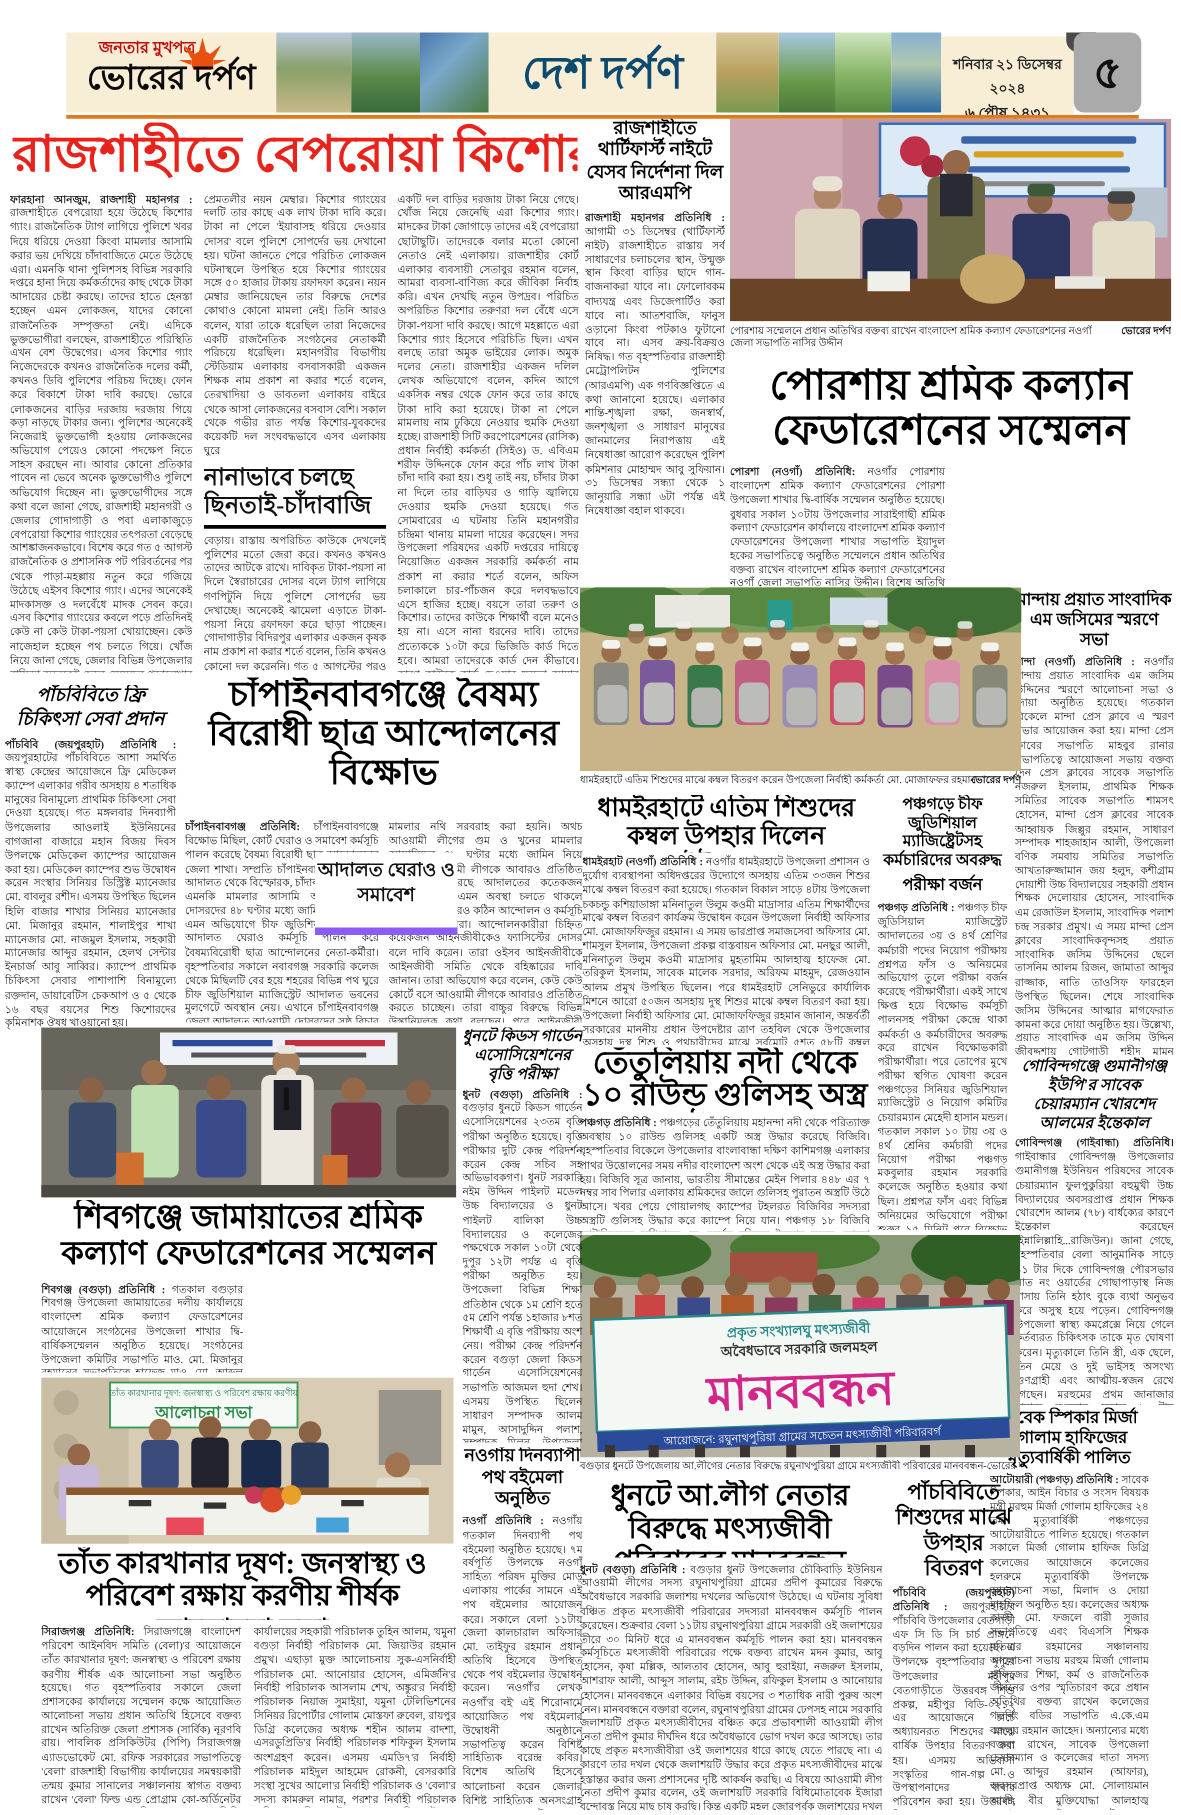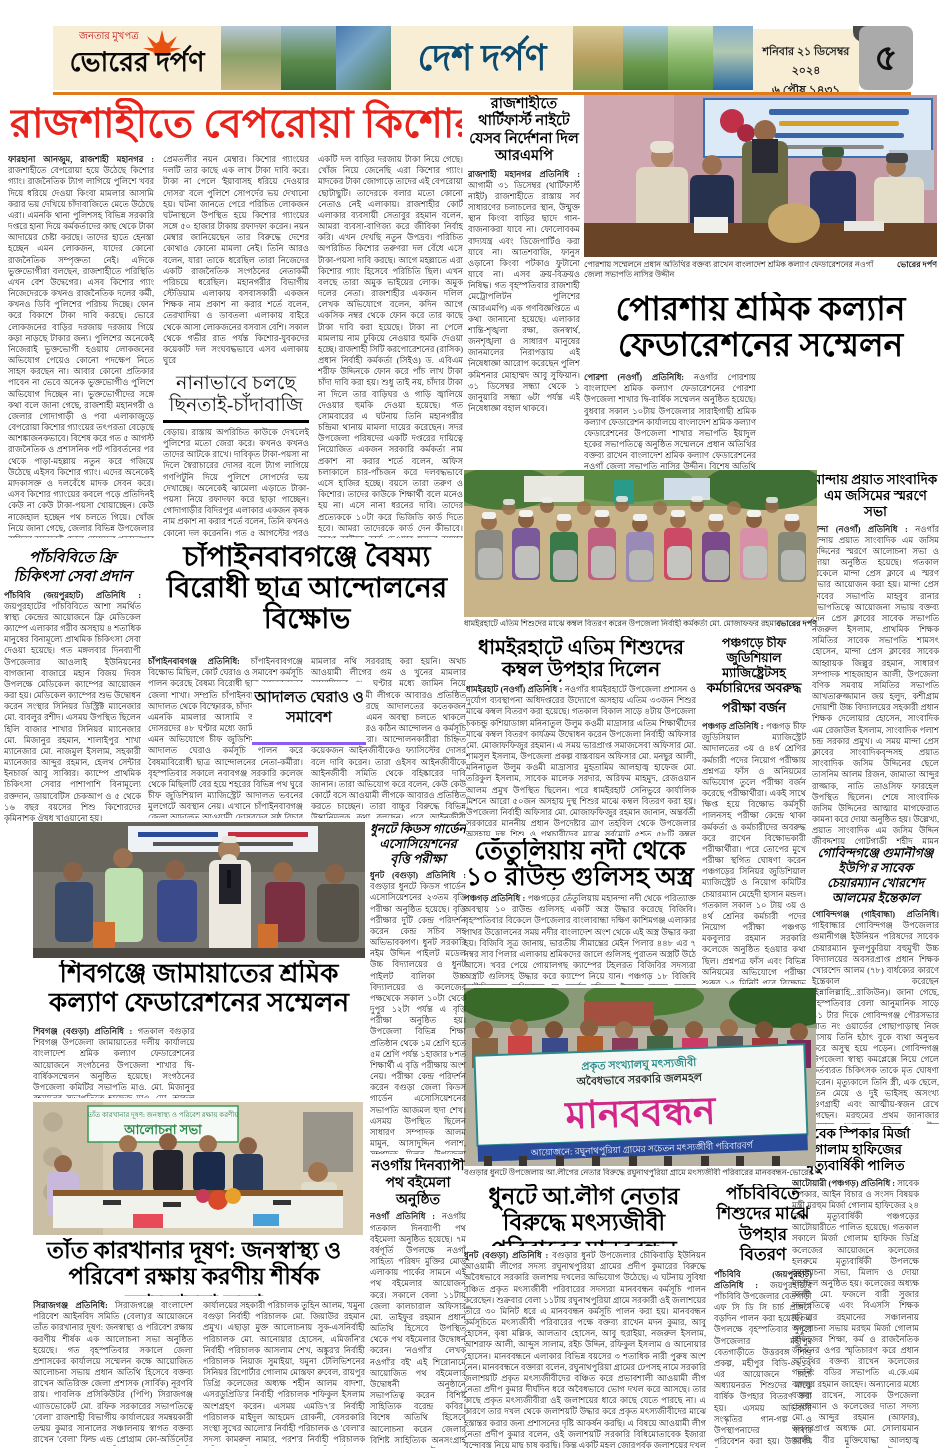--- a/index.html
+++ b/index.html
@@ -7,32 +7,32 @@
         font-family:"Liberation Serif","DejaVu Serif",serif;color:#111;}
   .abs{position:absolute;}
   .bt{font-size:8.4px;line-height:1.33;text-align:justify;margin:0;overflow:hidden;color:#1a1a1a;}
   .byl{font-weight:bold;}
   .hd{font-weight:bold;color:#000;text-align:center;margin:0;overflow:hidden;}
   .cream{background:#f8eed6;}
   .col{position:absolute;top:0;height:100%;overflow:hidden;}
   .twocol{column-count:2;column-gap:9px;}
   .cap{font-size:8px;line-height:1.25;margin:0;overflow:hidden;}
   .cap .credit{float:right;font-weight:bold;white-space:nowrap;margin-left:6px;}
-  .subhead{font-weight:normal;text-align:center;border-bottom:3px solid #000;padding:2px 0 4px;margin:4px 0;overflow:hidden;}
+  .subhead{font-weight:bold;text-align:left;border-bottom:3px solid #000;padding:2px 0 4px;margin:4px 0;overflow:hidden;}
   svg{display:block;}
   .tile{height:100%;}
 </style>
 </head>
 <body>
 
 <div id="page">
 
   <div class="abs" style="left:53px;top:26px;width:860px;height:64px;">
     <div class="abs cream" style="left:0;top:0;width:168px;height:64px;">
-      <div class="abs" style="left:26px;top:2px;font-size:10px;color:#c01010;font-weight:normal;">জনতার মুখপত্র</div>
+      <div class="abs" style="left:26px;top:2px;font-size:13px;color:#c01010;font-weight:bold;">জনতার মুখপত্র</div>
       <svg class="abs" style="left:90px;top:4px;" width="38" height="26" viewBox="0 0 38 26">
         <g fill="#e8500f">
           <circle cx="19" cy="20" r="9"></circle>
           <polygon points="19,0 22,12 16,12"></polygon>
             <polygon points="4,6 14,14 10,17"></polygon>
             <polygon points="34,6 24,14 28,17"></polygon>
           <polygon points="0,18 10,18 10,22"></polygon>
             <polygon points="38,18 28,18 28,22"></polygon>
         </g>
       </svg>
@@ -152,21 +152,21 @@
 
   <h1 class="abs hd" style="left:148px;top:542px;width:318px;height:110px;font-size:28px;line-height:1.1;">চাঁপাইনবাবগঞ্জে বৈষম্য বিরোধী ছাত্র আন্দোলনের বিক্ষোভ</h1>
   <div class="abs" style="left:148px;top:656px;width:318px;height:162px;">
     <div class="col" style="left:0;width:155px;">
       <p class="bt"><b class="byl">চাঁপাইনবাবগঞ্জ প্রতিনিধি:</b>
       <span>চাঁপাইনবাবগঞ্জে বিক্ষোভ মিছিল, কোর্ট ঘেরাও ও সমাবেশ কর্মসূচি পালন করেছে বৈষম্য বিরোধী ছাত্র আন্দোলনের জেলা শাখা। সম্প্রতি চাঁপাইনবাবগঞ্জের বিভিন্ন আদালত থেকে বিস্ফোরক, চাঁদাবাজি ও হত্যাসহ এমনকি মামলার আসামি আ.লীগ নেতা-দোসরদের ৪৮ ঘণ্টার মধ্যে জামিন দেওয়া হচ্ছে এমন অভিযোগে চীফ জুডিশিয়াল ম্যাজিস্ট্রেট আদালত ঘেরাও কর্মসূচি পালন করে বৈষম্যবিরোধী ছাত্র আন্দোলনের নেতা-কর্মীরা। বৃহস্পতিবার সকালে নবাবগঞ্জ সরকারি কলেজ থেকে মিছিলটি বের হয়ে শহরের বিভিন্ন পথ ঘুরে চীফ জুডিশিয়াল ম্যাজিস্ট্রেট আদালত ভবনের মুলগেটে অবস্থান নেয়। এখানে চাঁপাইনবাবগঞ্জ জেলা আদালত আওয়ামী দোসরদের সুষ্ঠ বিচার নিশ্চিতের দাবিতে বিক্ষোভ কর্মসূচি পালন করে। পরে জেলা আইনজীবী সমিতি ভবনের সামনে সড়কের উপর বসে পড়ে ছাত্ররা ও বিভিন্ন দাবিতে স্লোগান দিতে থাকে। এ সময় বৈষম্যবিরোধী ছাত্র আন্দোলনের নেতারা অভিযোগ করেন, ৫ আগস্টের আগে বৈষম্যবিরোধী ছাত্র আন্দোলনের সময় যাদের ওপর হামলা ও মামলা হয়েছিল তাদের আইনজীবীদেরকে এক সপ্তাহ পর্যন্ত</span></p>
     </div>
     <div class="col" style="left:163px;width:155px;">
       <p class="bt">মামলার নথি সরবরাহ করা হয়নি। অথচ আওয়ামী লীগের গুম ও খুনের মামলার আসামিদের ৪৮ ঘণ্টার মধ্যে জামিন নিয়ে ফ্যাসিস্ট আওয়ামী লীগকে আবারও প্রতিষ্ঠিত করার চেষ্টা করছে আদালতের কতেকজন বিচারক। তবে এমন অবস্থা চলতে থাকলে আগামী দিনে আরও কঠিন আন্দোলন ও কর্মসূচি ঘোষনা দেন তারা। আন্দোলনকারীরা চিহ্নিত কয়েকজন আইনজীবীকেও ফ্যাসিস্টের দোসর বলে দাবি করেন। তারা ওইসব আইনজীবীকে আইনজীবী সমিতি থেকে বহিষ্কারের দাবি জানান। তারা অভিযোগ করে বলেন, কেউ কেউ কোর্টে বসে আওয়ামী লীগকে আবারও প্রতিষ্ঠিত করতে চাচ্ছেন। তারা বাচ্চুর বিরুদ্ধে বিভিন্ন উস্কানিমূলক কথা বলছেন। পরে আইনজীবী সমিতির সভাপতি সোনায়মদল বিষু ও সাধারণ সম্পাদক একরামুল হক পিন্টু ছাত্রদের মাঝে এসে তাদের বিভিন্ন মৌখিক দাবি পূরণে চেষ্টার আশ্বাস দিলে দুপুরে কর্মসূচি শেষ হয়। ঘেরাও কর্মসূচীতে বক্তব্য দেন, জেলা আন্দোলনের আহ্বায়ক আব্দুর রহিম, সদস্য সচিব বাইজিদ ইসলাম জীবন, মোবাশ্বির বিশ্বাস, তানজীব আলী, বাসেদ আলীসহ অন্যরা।</p>
     </div>
-    <div class="abs" style="left:104px;top:26px;width:110px;height:56px;background:#fff;border-bottom:3px solid #8b5cf6;padding:2px;">
+    <div class="abs" style="left:104px;top:26px;width:110px;height:56px;background:#fff;border-bottom:6px solid #8b5cf6;padding:2px;">
       <div style="font-size:15px;font-weight:bold;text-align:center;line-height:1.3;padding-top:4px;">আদালত ঘেরাও ও সমাবেশ</div>
     </div>
   </div>
 
   <svg class="abs" style="left:464px;top:470px;" width="353" height="147" viewBox="0 0 353 147">
     <rect width="353" height="147" fill="#c9b48a"></rect>
     <rect x="0" y="0" width="353" height="36" fill="#7a9a5a"></rect>
     <ellipse cx="40" cy="18" rx="50" ry="22" fill="#4a7a3a"></ellipse>
       <ellipse cx="160" cy="12" rx="70" ry="20" fill="#5a8a42"></ellipse>
     <ellipse cx="300" cy="16" rx="60" ry="24" fill="#3f6f34"></ellipse>

